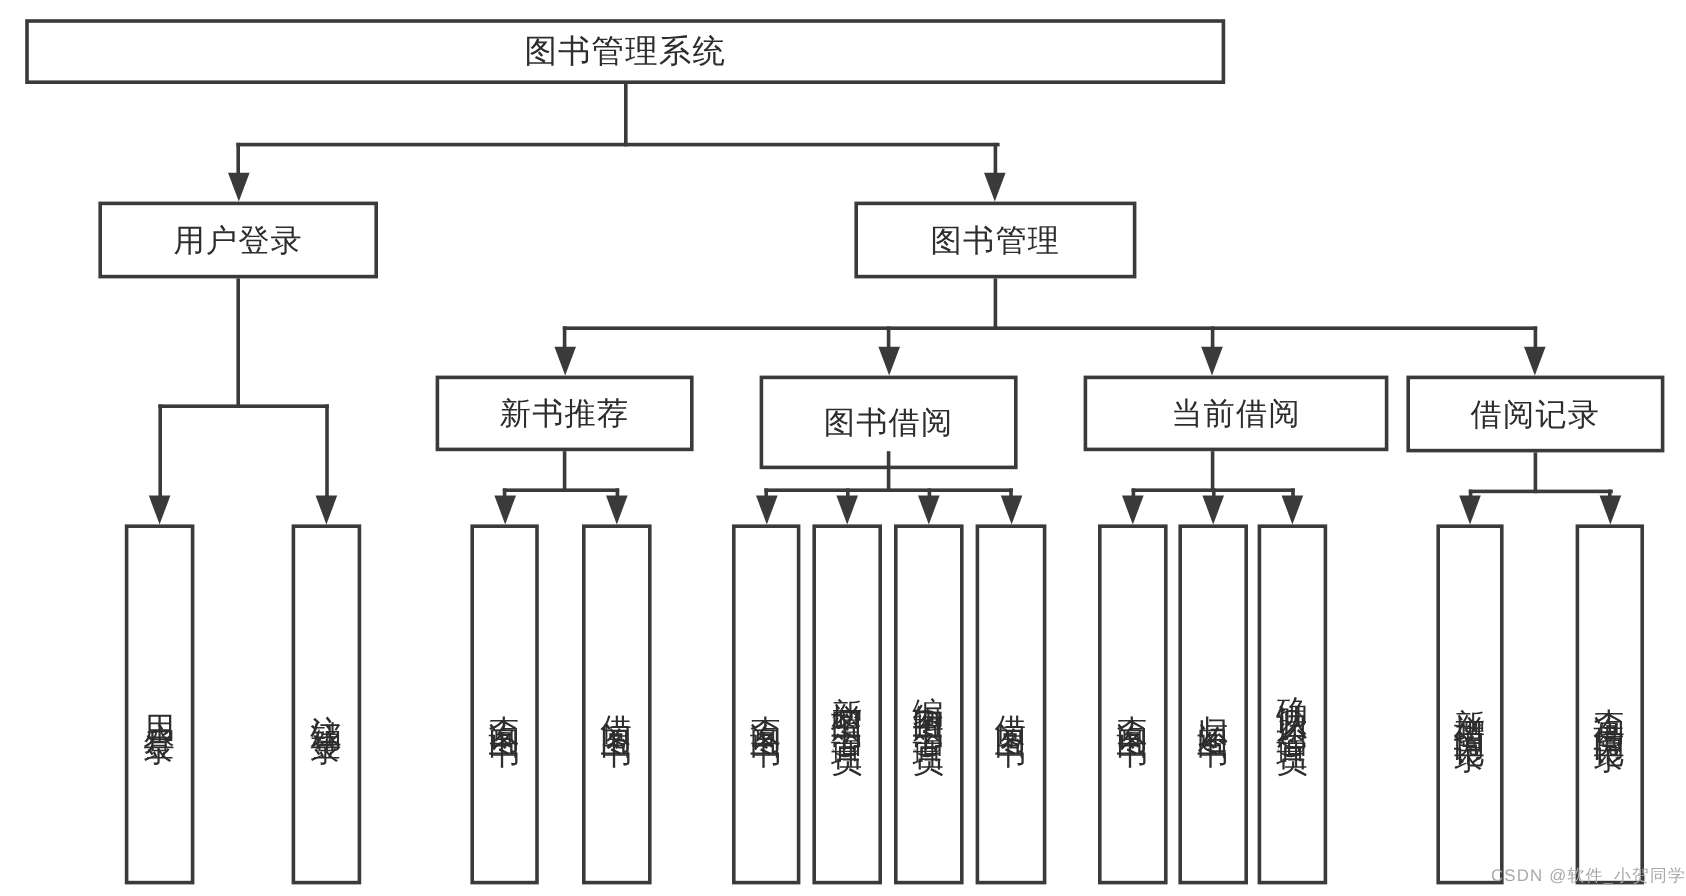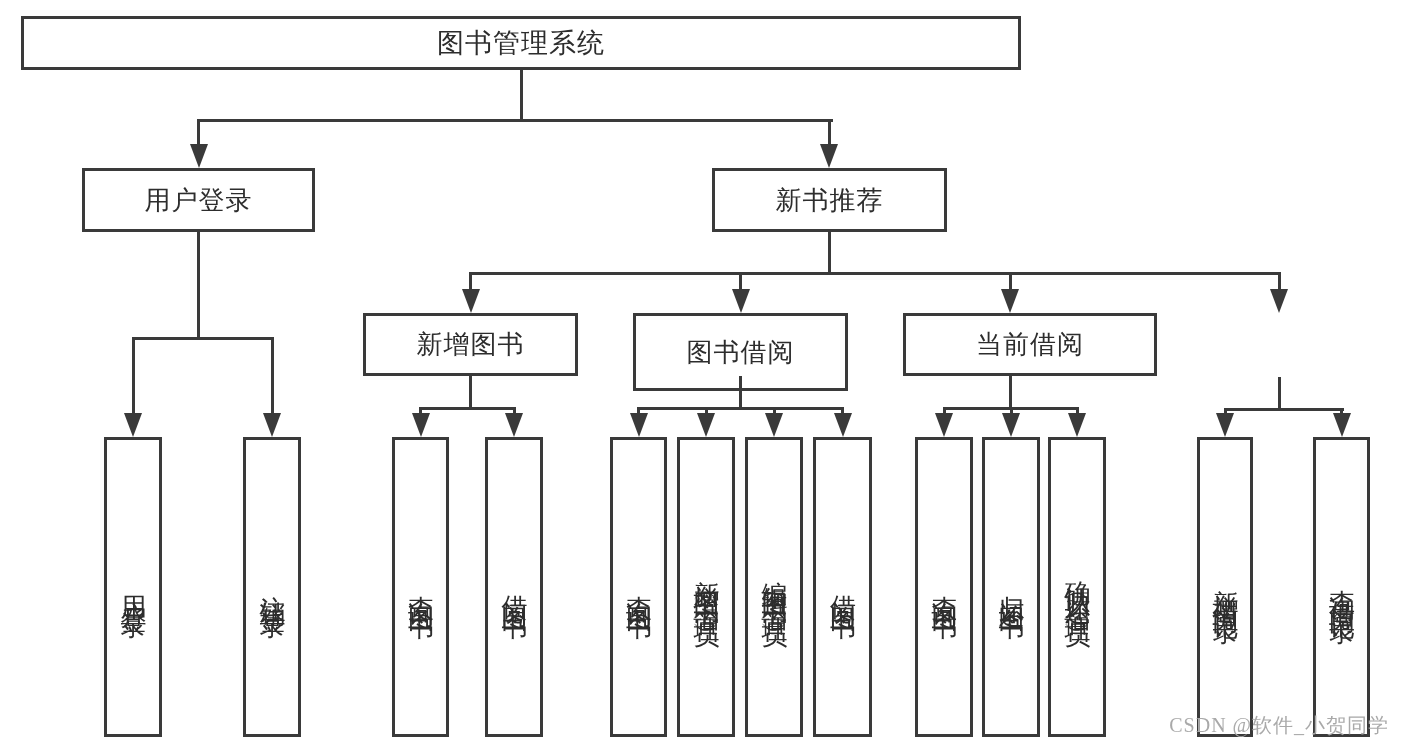--- a/index.html
+++ b/index.html
@@ -7,21 +7,21 @@
     --text: #2d2d2d;
     --watermark: #a9a9a9;
     --background: #ffffff;
   }
   html, body { margin: 0; padding: 0; background: var(--background); }
   .canvas {
     position: relative;
     width: 1405px;
     height: 747px;
     background: var(--background);
-    font-family: Liberation Serif, serif;
+    font-family: Liberation Sans, sans-serif;
     overflow: hidden;
   }
   .node {
     position: absolute;
     box-sizing: border-box;
     border: 3px solid var(--line);
     background: var(--background);
     display: flex;
     align-items: center;
     justify-content: center;
@@ -40,41 +40,42 @@
   .line { position: absolute; background: var(--line); }
   .arrow {
     position: absolute;
     width: 0; height: 0;
     border-left: 9px solid transparent;
     border-right: 9px solid transparent;
     border-top: 24px solid var(--line);
   }
   .watermark {
     position: absolute;
-    right: 16px;
+    right: 0;
     bottom: 8px;
     color: var(--watermark);
-    font-size: 20px;
+    font-size: 14px;
     letter-spacing: 1px;
     white-space: nowrap;
   }
 </style>
 </head>
 <body>
 
 <div class="canvas">
 
   <div class="node root-node" style="left:21px;top:16px;width:1000px;height:54px">图书管理系统</div>
 
   <div class="node h-node" style="left:82px;top:168px;width:233px;height:64px">用户登录</div>
-  <div class="node h-node" style="left:712px;top:168px;width:235px;height:64px">新书推荐</div>
+  <div class="node h-node" style="left:712px;top:168px;width:235px;height:64px">图书管理</div>
 
-  <div class="node h-node" style="left:363px;top:313px;width:215px;height:63px">新增图书</div>
+  <div class="node h-node" style="left:363px;top:313px;width:215px;height:63px">新书推荐</div>
   <div class="node h-node" style="left:633px;top:313px;width:215px;height:78px">图书借阅</div>
   <div class="node h-node" style="left:903px;top:313px;width:254px;height:63px">当前借阅</div>
+  <div class="node h-node" style="left:1172px;top:313px;width:215px;height:64px">借阅记录</div>
 
   <div class="node v-node" style="left:104px;top:437px;width:58px;height:300px">用户登录</div>
   <div class="node v-node" style="left:243px;top:437px;width:58px;height:300px">注销登录</div>
 
   <div class="node v-node" style="left:392px;top:437px;width:57px;height:300px">查询图书</div>
   <div class="node v-node" style="left:485px;top:437px;width:58px;height:300px">借阅图书</div>
 
   <div class="node v-node" style="left:610px;top:437px;width:57px;height:300px">查询图书</div>
   <div class="node v-node" style="left:677px;top:437px;width:58px;height:300px">新增图书（管理员）</div>
   <div class="node v-node" style="left:745px;top:437px;width:58px;height:300px">编辑图书（管理员）</div>

